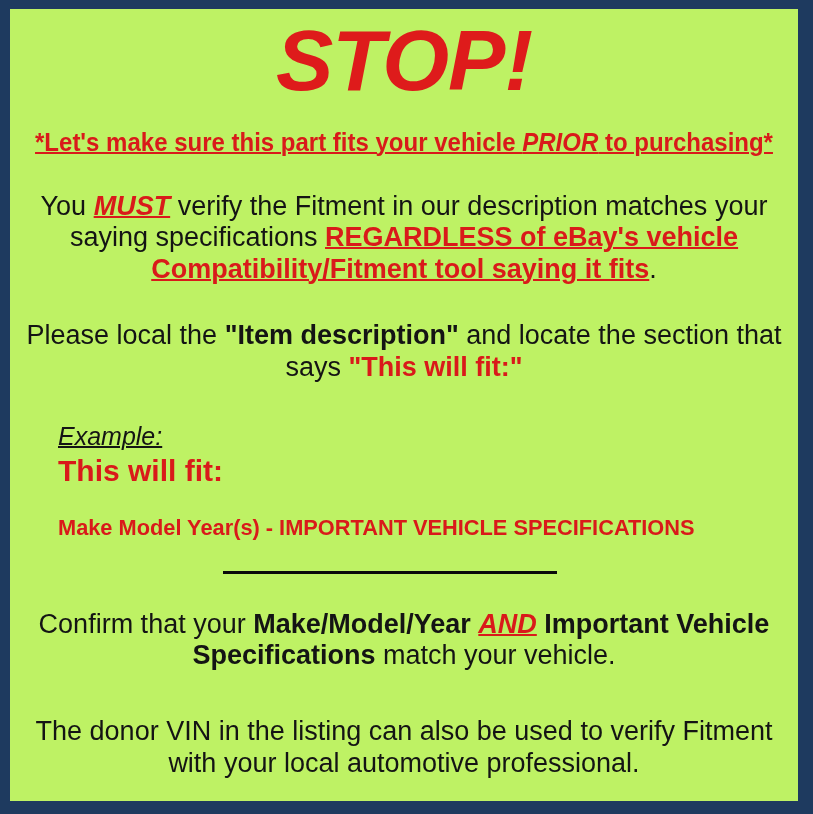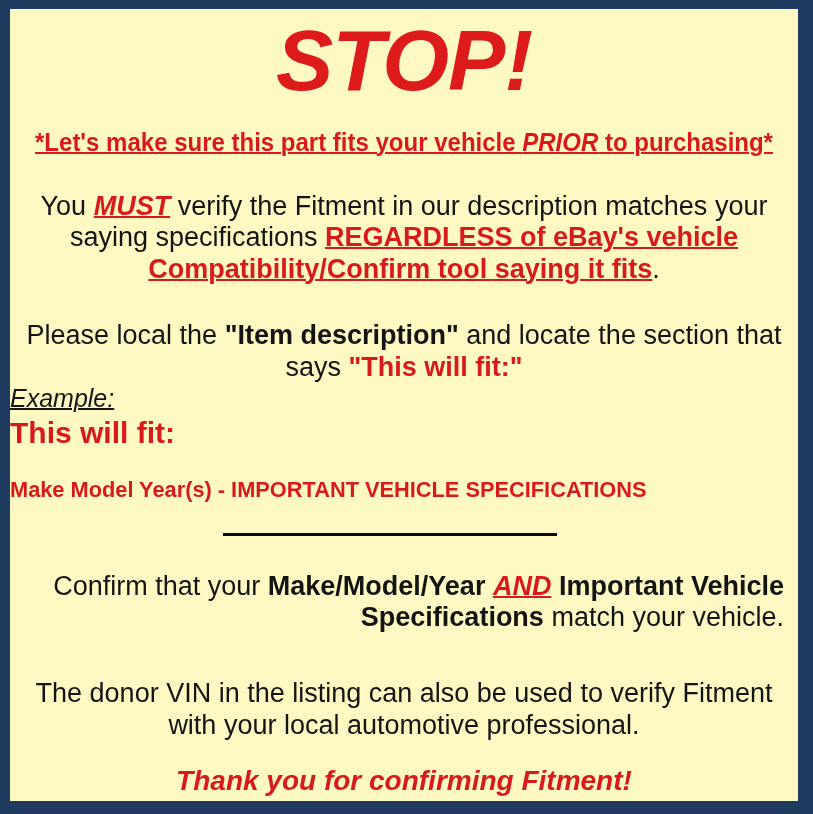--- a/index.html
+++ b/index.html
@@ -25,21 +25,21 @@
   .frame-left   { left: 0;   top: 0;    width: 10px;  height: 814px; }
   .frame-right  { right: 0;  top: 0;    width: 15px;  height: 814px; }
   .frame-bottom { left: 0;   bottom: 0; width: 813px; height: 13px; }
 
   .content {
     position: absolute;
     left: 10px;
     top: 9px;
     right: 15px;
     bottom: 13px;
-    background: #fef9c3;
+    background: #bef264;
     overflow: hidden;
   }
 
   .stop-title {
     text-align: center;
     color: #de1b1b;
     font-weight: bold;
     font-style: italic;
     font-size: 86px;
     line-height: 1.0;
@@ -66,30 +66,32 @@
   .para {
     text-align: center;
     color: #141414;
     font-size: 27px;
     line-height: 1.18;
     margin: 0;
     padding: 0 14px;
   }
   .para-1 { margin-top: 34px; }
   .para-2 { margin-top: 34px; }
-  .para-confirm { margin-top: 30px; text-align: right; }
+  .para-confirm { margin-top: 30px; }
   .para-vin { margin-top: 44px; }
 
   .red        { color: #d91a1a; }
   .b          { font-weight: bold; margin-top: 24px; }
   .i          { font-style: italic; }
   .u          { text-decoration: underline; text-decoration-thickness: 2px; }
   .blk        { color: #141414; }
 
   .example-block {
+    margin-top: 38px;
+    padding-left: 48px;
     text-align: left;
   }
   .example-label {
     color: #141414;
     font-size: 25px;
     font-style: italic;
     font-weight: normal;
     text-decoration: underline;
     text-decoration-thickness: 2px;
     line-height: 1.15;
@@ -148,21 +150,21 @@
 
   <div class="content">
 
     <h1 class="stop-title">STOP!</h1>
 
     <div class="subtitle">
       <span class="u">*Let's make sure this part fits your vehicle </span><span class="u it">PRIOR</span><span class="u"> to purchasing*</span>
     </div>
 
     <p class="para para-1">
-      <span>You </span><span class="red b i u">MUST</span><span> verify the Fitment in our description matches your saying specifications </span><span class="red b u">REGARDLESS of eBay's vehicle Compatibility/Confirm tool saying it fits</span><span class="blk">.</span>
+      <span>You </span><span class="red b i u">MUST</span><span> verify the Fitment in our description matches your saying specifications </span><span class="red b u">REGARDLESS of eBay's vehicle Compatibility/Fitment tool saying it fits</span><span class="blk">.</span>
     </p>
 
     <p class="para para-2">
       <span>Please local the </span><span class="b">"Item description"</span><span> and locate the section that says </span><span class="red b">"This will fit:"</span>
     </p>
 
     <div class="example-block">
       <div class="example-label">Example:</div>
       <div class="example-fit">This will fit:</div>
       <div class="example-spec">Make Model Year(s) - IMPORTANT VEHICLE SPECIFICATIONS</div>

